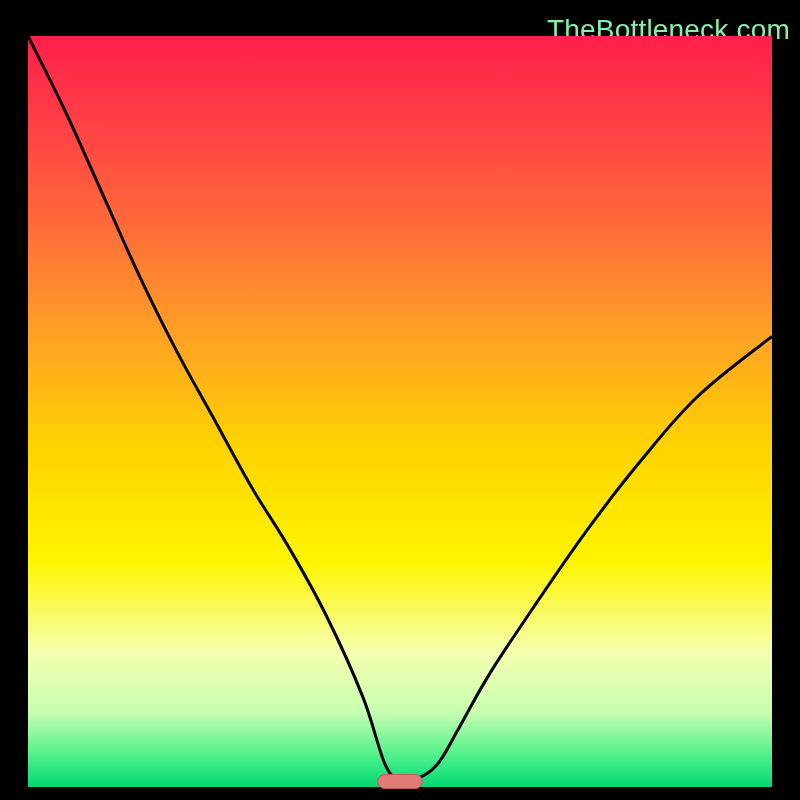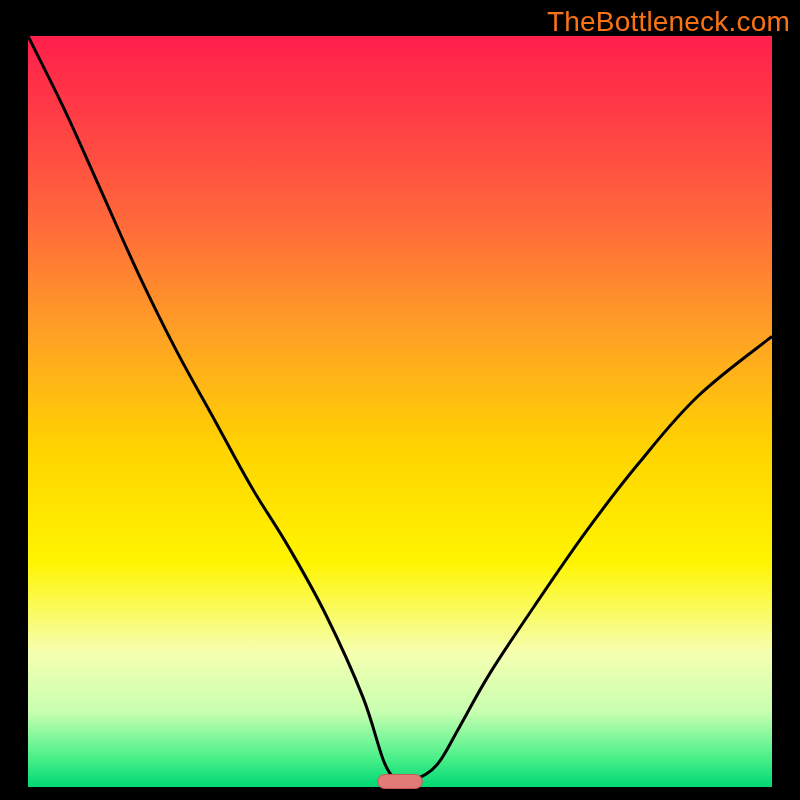--- a/index.html
+++ b/index.html
@@ -11,25 +11,25 @@
     overflow: hidden;
   }
   .stage {
     position: relative;
     width: 800px;
     height: 800px;
     background: #000;
   }
   .watermark {
     position: absolute;
-    top: 6px;
+    top: 14px;
     right: 10px;
     font-family: Arial, Helvetica, sans-serif;
     font-size: 28px;
-    color: #f97316;
+    color: #86efac;
     font-weight: 500;
     letter-spacing: 0.2px;
   }
   svg {
     position: absolute;
     top: 0;
     left: 0;
   }
 </style>
 </head>

